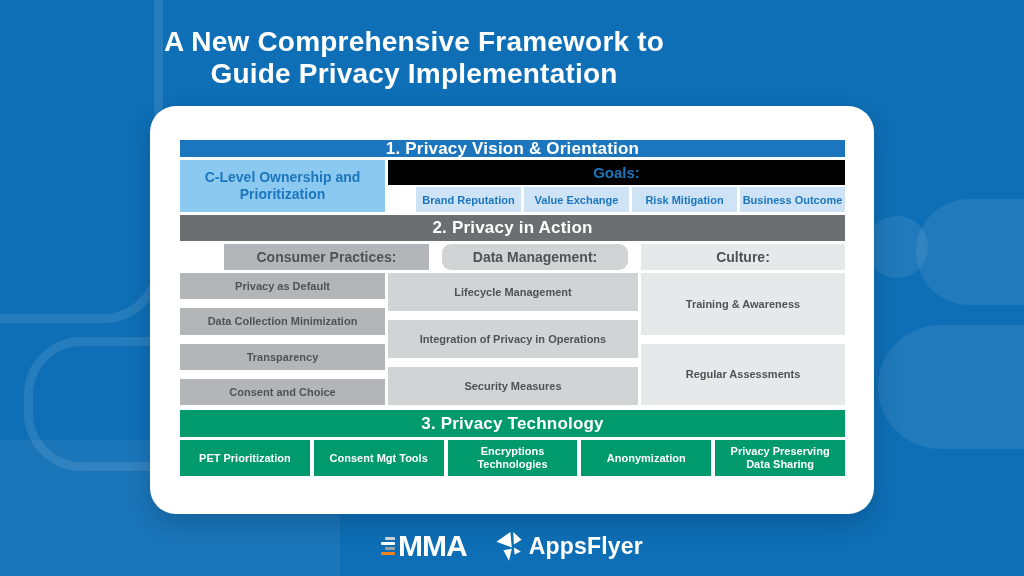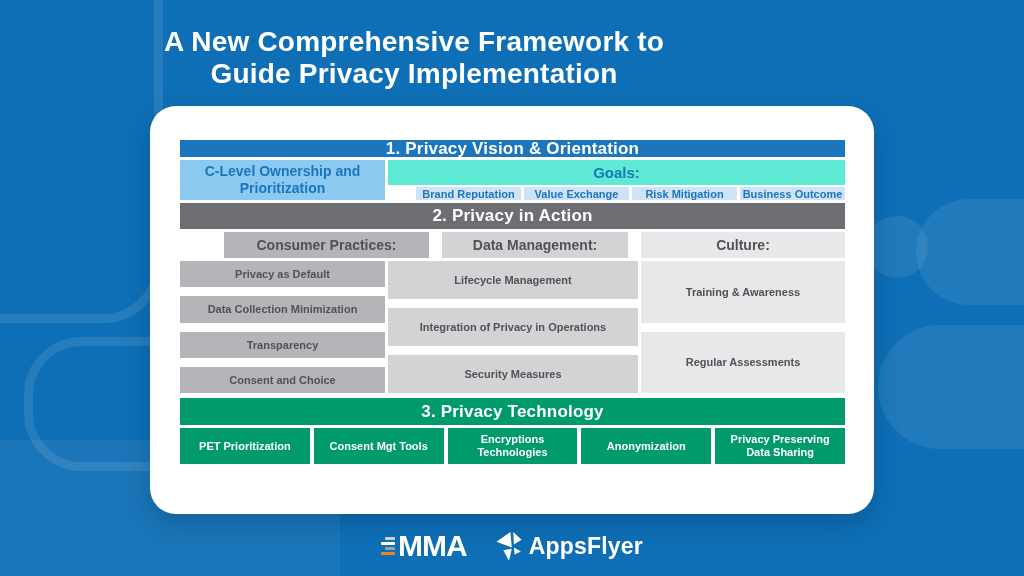--- a/index.html
+++ b/index.html
@@ -34,32 +34,32 @@
 
   
   .table{
     position:absolute;left:30px;top:34px;width:665px;height:346px;
     display:flex;flex-direction:column;gap:3px;
   }
   .cell{display:flex;align-items:center;justify-content:center;text-align:center;}
   .hdr{font-weight:700;font-size:17px;color:#ffffff;letter-spacing:.2px;}
 
   .s1-header{height:17px;background:#1b76bd;flex:none;}
-  .s1-body{height:40px;flex:none;display:flex;gap:3px;}
+  .s1-body{height:52px;flex:none;display:flex;gap:3px;}
   .clevel{width:205px;background:#8cc9f1;color:#1b76bd;font-weight:700;font-size:14px;line-height:17px;padding:0 22px;box-sizing:border-box;}
   .goals-wrap{flex:1;display:flex;flex-direction:column;gap:2px;}
-  .goals-header{height:25px;background:#5eead4;color:#1b76bd;font-weight:700;font-size:15px;}
+  .goals-header{height:25px;background:#000000;color:#1b76bd;font-weight:700;font-size:15px;}
   .goals-row{flex:1;display:flex;gap:3px;padding-left:28px;}
   .goal-cell{flex:1;background:#cfe3f7;color:#1b76bd;font-weight:700;font-size:11px;padding:0 2px;}
 
   .s2-header{height:26px;background:#6d6e71;flex:none;}
   .s2-colheaders{height:26px;flex:none;display:flex;gap:13px;padding-left:44px;}
   .colhdr{font-weight:700;font-size:14px;color:#515255;}
   .w1{width:205px;flex:none;}
-  .w2{flex:1;}
+  .w2{flex:1;border-radius:9px;}
   .w3{width:204px;flex:none;}
   .bg1{background:#b3b5b8;}
   .bg2{background:#d2d3d5;}
   .bg3{background:#e7e8e9;}
 
   .s2-body{height:132px;flex:none;display:flex;gap:3px;}
   .col{display:flex;flex-direction:column;gap:9px;}
   .item{flex:1;font-weight:700;font-size:11px;color:#515255;padding:0 8px;}
 
   .s3-header{height:27px;background:#019a6c;flex:none;margin-top:2px;}

